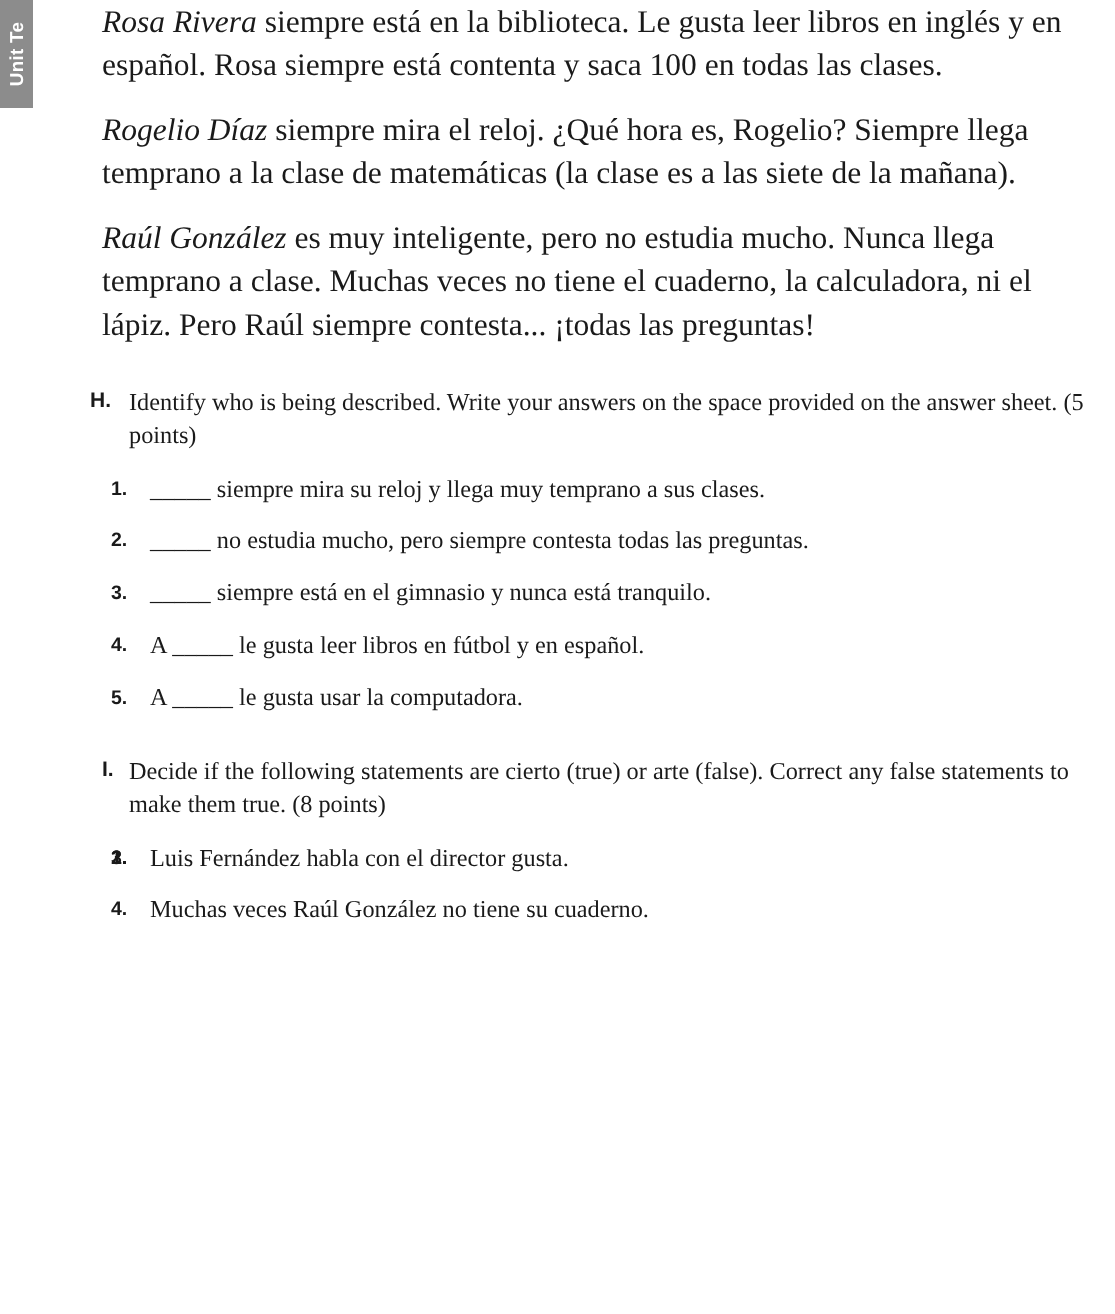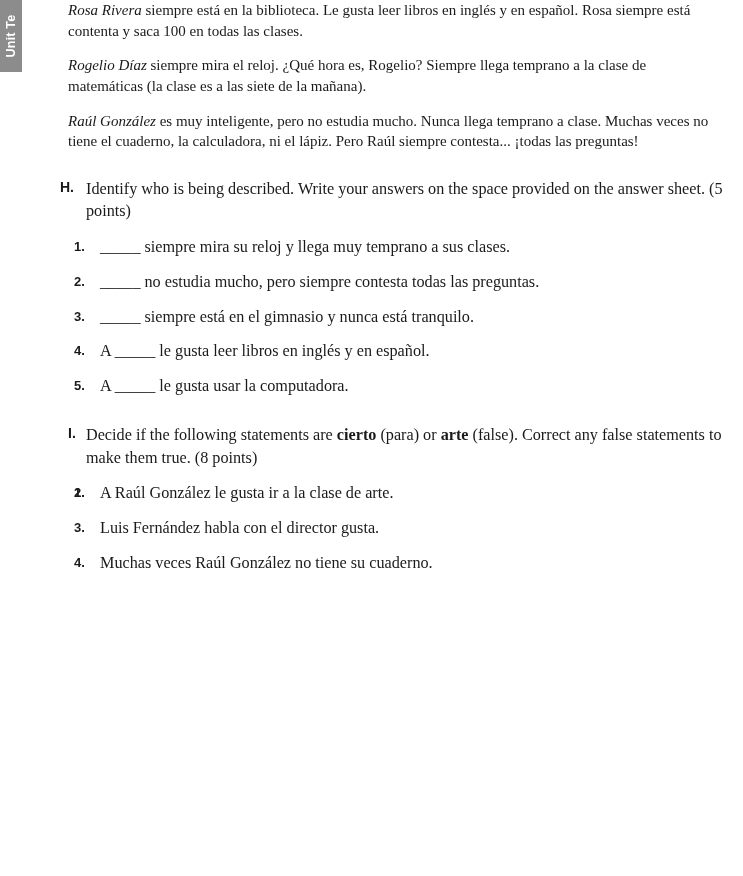--- a/index.html
+++ b/index.html
@@ -51,21 +51,21 @@
 
   .content {
     position: absolute;
     left: 60px;
     top: 0;
     width: 670px;
   }
 
   .reading p {
     margin: 0 0 14px 8px;
-    font-size: 15px;
+    font-size: 21px;
     line-height: 1.38;
     text-indent: 0;
     max-width: 655px;
   }
   .reading p em {
     font-style: italic;
   }
 
   .section {
     margin-top: 26px;
@@ -83,21 +83,21 @@
     left: 0;
     top: 0;
     font-family: "Liberation Sans", sans-serif;
     font-weight: bold;
     font-size: 14px;
   }
   .section-letter.narrow {
     left: 8px;
   }
   .section-head b {
-    font-weight: bold;
+    font-weight: normal;
   }
 
   ol.items {
     list-style: none;
     margin: 14px 0 0 0;
     padding: 0;
   }
   ol.items li {
     position: relative;
     padding-left: 40px;
@@ -133,32 +133,32 @@
 
     <div class="section">
       <div class="section-head">
         <span class="section-letter">H.</span>
         <span>Identify who is being described. Write your answers on the space provided on the answer sheet. (5 points)</span>
       </div>
       <ol class="items">
         <li><span class="num">1.</span><span>_____ siempre mira su reloj y llega muy temprano a sus clases.</span></li>
         <li><span class="num">2.</span><span>_____ no estudia mucho, pero siempre contesta todas las preguntas.</span></li>
         <li><span class="num">3.</span><span>_____ siempre está en el gimnasio y nunca está tranquilo.</span></li>
-        <li><span class="num">4.</span><span>A _____ le gusta leer libros en inglés y en español.</span></li>
+        <li><span class="num">4.</span><span>A _____ le gusta leer libros en fútbol y en español.</span></li>
         <li><span class="num">5.</span><span>A _____ le gusta usar la computadora.</span></li>
       </ol>
     </div>
 
     <div class="section">
       <div class="section-head">
         <span class="section-letter narrow">I.</span>
-        <span>Decide if the following statements are </span><b>cierto</b><span> (para) or </span><b>arte</b><span> (false). Correct any false statements to make them true. (8 points)</span>
+        <span>Decide if the following statements are </span><b>cierto</b><span> (true) or </span><b>arte</b><span> (false). Correct any false statements to make them true. (8 points)</span>
       </div>
       <ol class="items">
         <li><span class="num">1.</span></li>
-        <li><span class="num">2.</span><span>A Raúl González le gusta ir a la clase de arte.</span></li>
+        <li><span class="num">2.</span></li>
         <li><span class="num">3.</span><span>Luis Fernández habla con el director gusta.</span></li>
         <li><span class="num">4.</span><span>Muchas veces Raúl González no tiene su cuaderno.</span></li>
       </ol>
     </div>
 
   </div>
 </div>
 
 </body></html>

